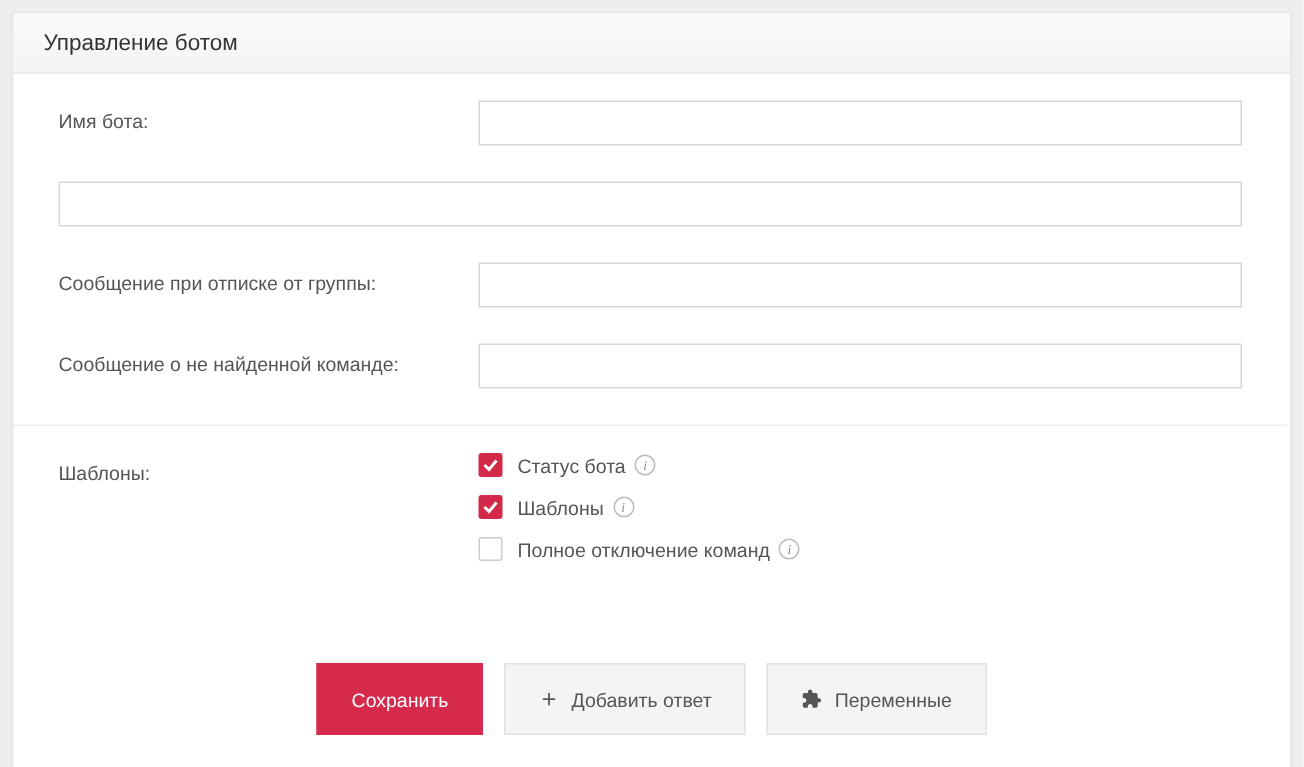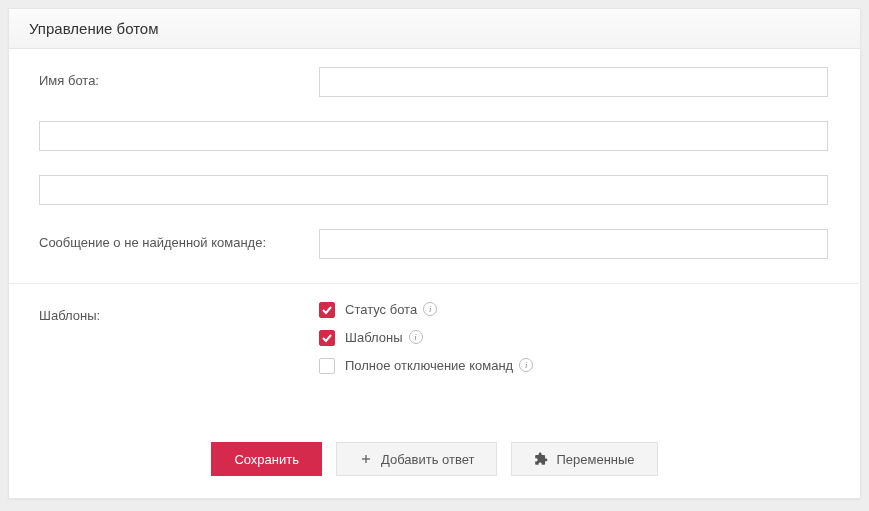--- a/index.html
+++ b/index.html
@@ -11,25 +11,25 @@
     .form-label { width: 280px; font-size: 13px; color: #555; padding-top: 6px; }
     .form-control { flex: 1; }
     .text-input { width: 100%; height: 30px; border: 1px solid #d7d7d7; padding: 4px 8px; font-size: 13px; color:#333; background: #fff; }
     .checkbox-row { display: flex; align-items: center; margin: 6px 0 14px 0; }
     .chk { width: 16px; height: 16px; border: 1px solid #ccc; border-radius: 2px; background: #fff; margin-right: 10px; display: inline-flex; align-items: center; justify-content: center; cursor: pointer; flex-shrink:0; }
     .chk.checked { background: #d42a4a; border-color: #d42a4a; }
     .chk.checked svg { display: block; }
     .chk svg { display: none; width: 12px; height: 12px; }
     .chk-label { font-size: 13px; color: #555; }
     .divider { border: none; border-top: 1px solid #ececec; margin: 14px -30px 18px -30px; }
-    .options-group .opt-row { display: flex; align-items: flex-start; margin-bottom: 12px; }
+    .options-group .opt-row { display: flex; align-items: center; margin-bottom: 12px; }
     .options-group .opt-row:last-child { margin-bottom: 20px; }
     .info-icon { width: 14px; height: 14px; border: 1px solid #bbb; border-radius: 50%; font-size: 9px; color: #888; display: inline-flex; align-items: center; justify-content: center; margin-left: 6px; cursor: default; font-style: italic; font-family: Georgia, serif; }
     .panel-footer { padding: 14px 0 22px 0; display: flex; justify-content: center; gap: 14px; }
-    .btn { height: 34px; padding: 0 22px; font-size: 13px; border: 1px solid transparent; cursor: pointer; display: inline-flex; align-items: center; gap: 8px; }
+    .btn { height: 48px; padding: 0 22px; font-size: 13px; border: 1px solid transparent; cursor: pointer; display: inline-flex; align-items: center; gap: 8px; }
     .btn-primary { background: #d62a4c; color: #fff; border-color: #d62a4c; }
     .btn-default { background: #f4f4f4; color: #555; border-color: #e2e2e2; }
     .icon-svg { width: 14px; height: 14px; }
   </style>
 </head>
 <body>
 
 <div class="panel">
   <div class="panel-header">
     <span>Управление ботом</span>
@@ -44,20 +44,21 @@
       </div>
     </div>
 
     <div class="form-row">
       <div class="form-control">
         <input type="text" class="text-input" value="" style="">
       </div>
     </div>
 
     <div class="form-row">
+      <div class="form-label">Сообщение при отписке от группы:</div>
       <div class="form-control">
         <input type="text" class="text-input" value="" style="">
       </div>
     </div>
 
     <div class="form-row">
       <div class="form-label">Сообщение о не найденной команде:</div>
       <div class="form-control">
         <input type="text" class="text-input" value="" style="">
       </div>

